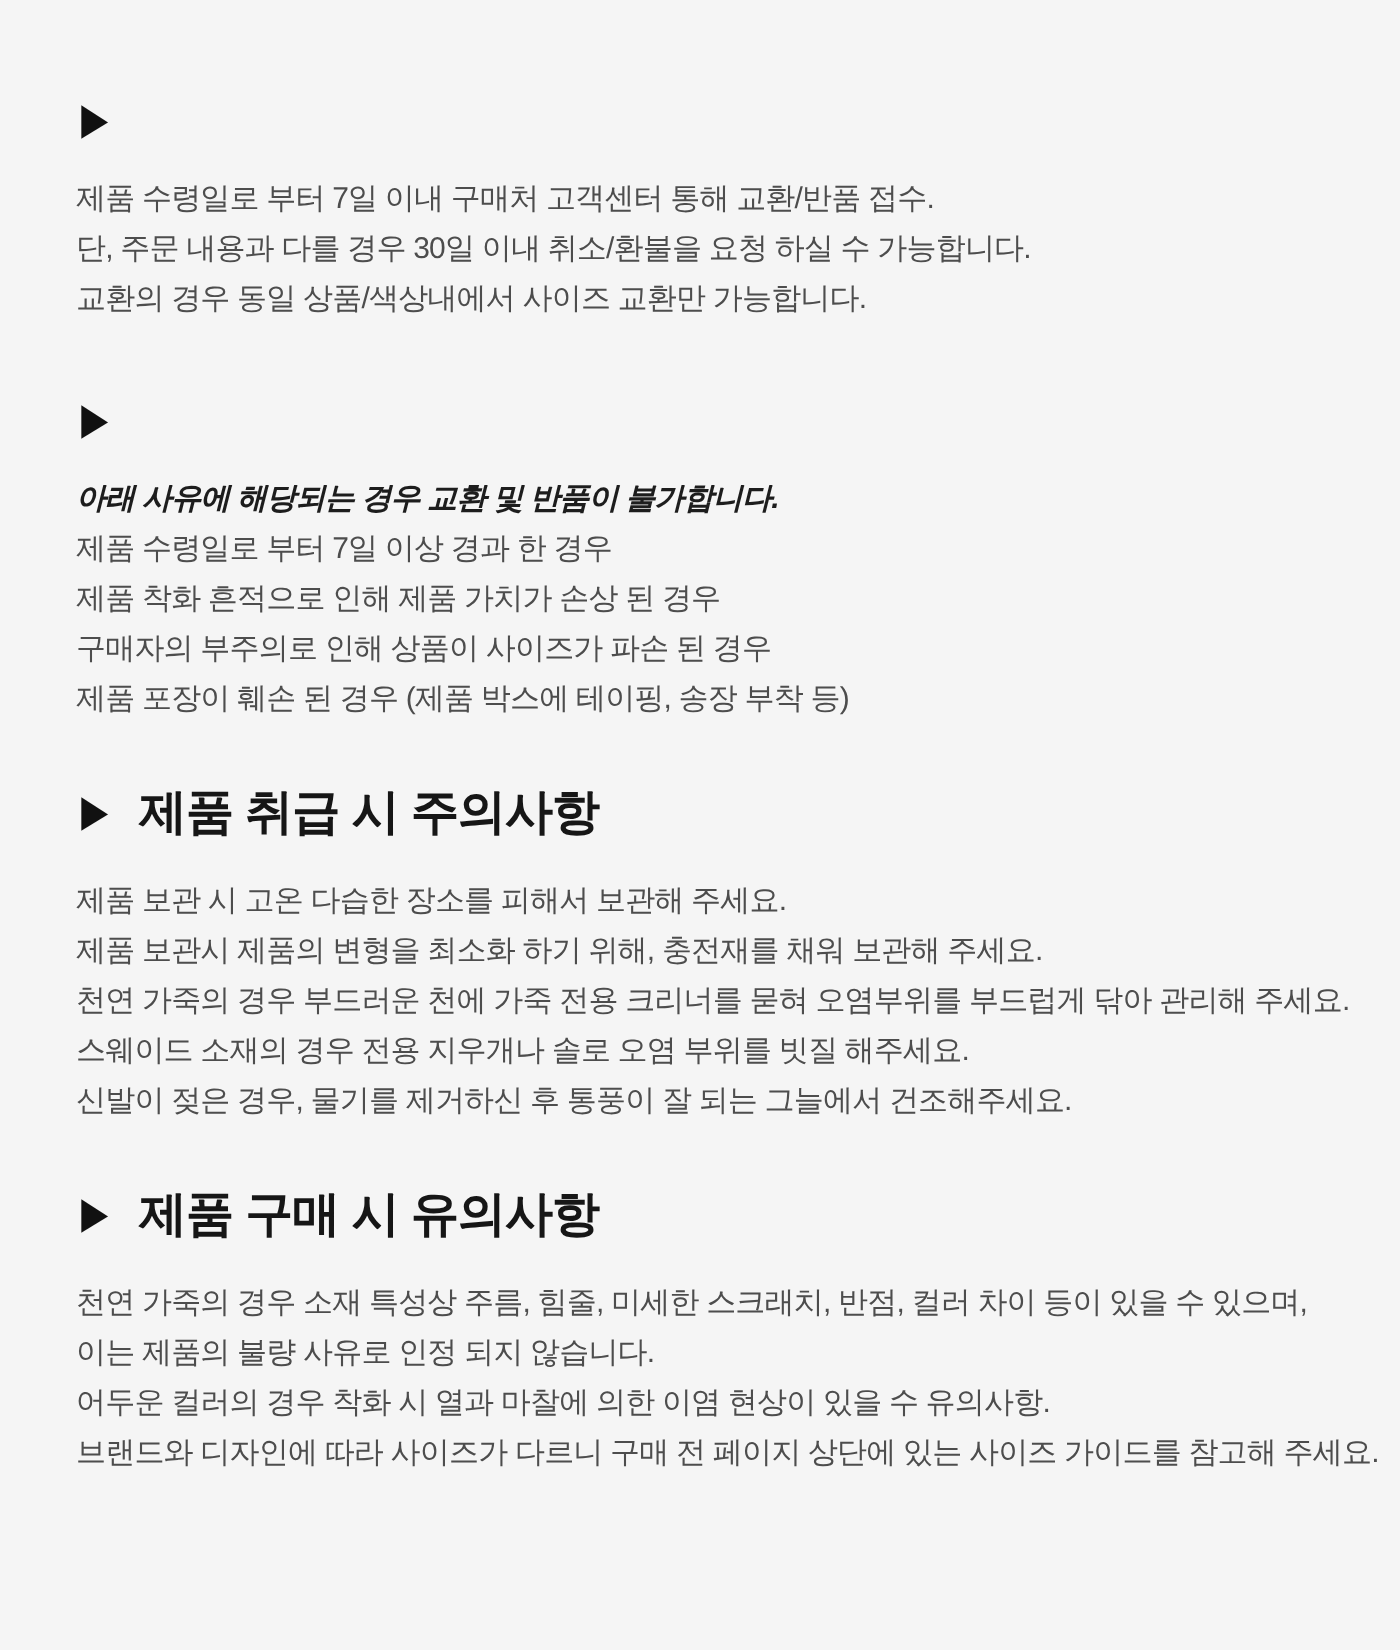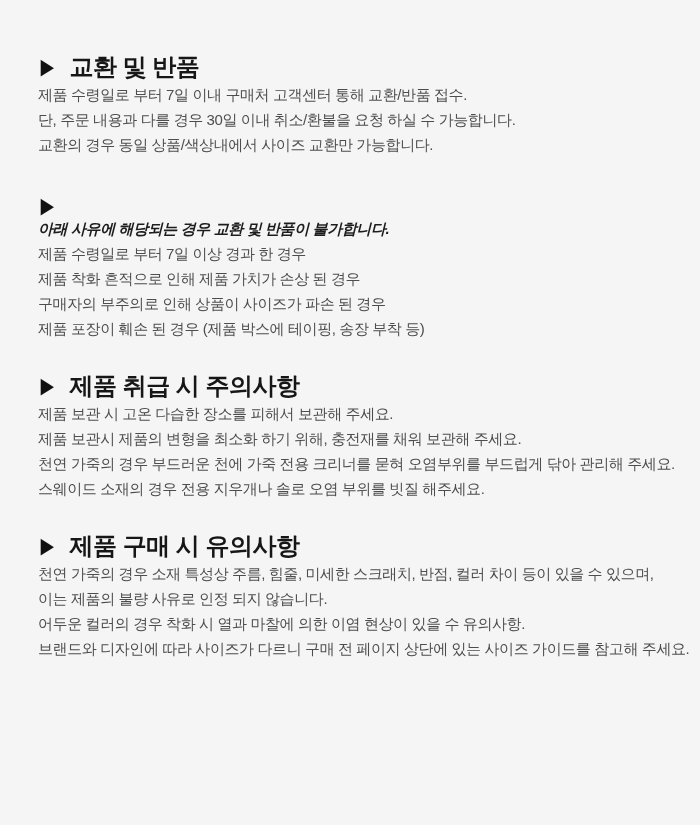--- a/index.html
+++ b/index.html
@@ -26,21 +26,21 @@
     letter-spacing: -0.5px;
   }
   .bullet {
     display: inline-block;
     font-size: 19px;
     line-height: 1;
     color: #111111;
     margin-right: 13px;
     transform: translateY(1px);
   }
-  .section-body { }
+  .section-body { margin-top: 16px; }
   .line {
     font-size: 15px;
     line-height: 25px;
     color: #4d4d4d;
     letter-spacing: -0.4px;
     white-space: nowrap;
   }
   .line-bold {
     color: #1d1d1d;
     font-weight: 700;
@@ -51,21 +51,20 @@
   .section--4 { margin-top: 30px; }
 </style>
 </head>
 <body>
 
 <div class="page">
 
   <div class="section section--1">
     <div class="section-header">
       <span class="bullet">▶</span>
-      <span>교환 및 반품</span>
     </div>
     <div class="section-body">
       <div class="line">제품 수령일로 부터 7일 이내 구매처 고객센터 통해 교환/반품 접수.</div>
       <div class="line">단, 주문 내용과 다를 경우 30일 이내 취소/환불을 요청 하실 수 가능합니다.</div>
       <div class="line">교환의 경우 동일 상품/색상내에서 사이즈 교환만 가능합니다.</div>
     </div>
   </div>
 
   <div class="section section--2">
     <div class="section-header">
@@ -83,20 +82,21 @@
   <div class="section section--3">
     <div class="section-header">
       <span class="bullet">▶</span>
       <span>제품 취급 시 주의사항</span>
     </div>
     <div class="section-body">
       <div class="line">제품 보관 시 고온 다습한 장소를 피해서 보관해 주세요.</div>
       <div class="line">제품 보관시 제품의 변형을 최소화 하기 위해, 충전재를 채워 보관해 주세요.</div>
       <div class="line">천연 가죽의 경우 부드러운 천에 가죽 전용 크리너를 묻혀 오염부위를 부드럽게 닦아 관리해 주세요.</div>
       <div class="line">스웨이드 소재의 경우 전용 지우개나 솔로 오염 부위를 빗질 해주세요.</div>
+      <div class="line">신발이 젖은 경우, 물기를 제거하신 후 통풍이 잘 되는 그늘에서 건조해주세요.</div>
     </div>
   </div>
 
   <div class="section section--4">
     <div class="section-header">
       <span class="bullet">▶</span>
       <span>제품 구매 시 유의사항</span>
     </div>
     <div class="section-body">
       <div class="line">천연 가죽의 경우 소재 특성상 주름, 힘줄, 미세한 스크래치, 반점, 컬러 차이 등이 있을 수 있으며,</div>

